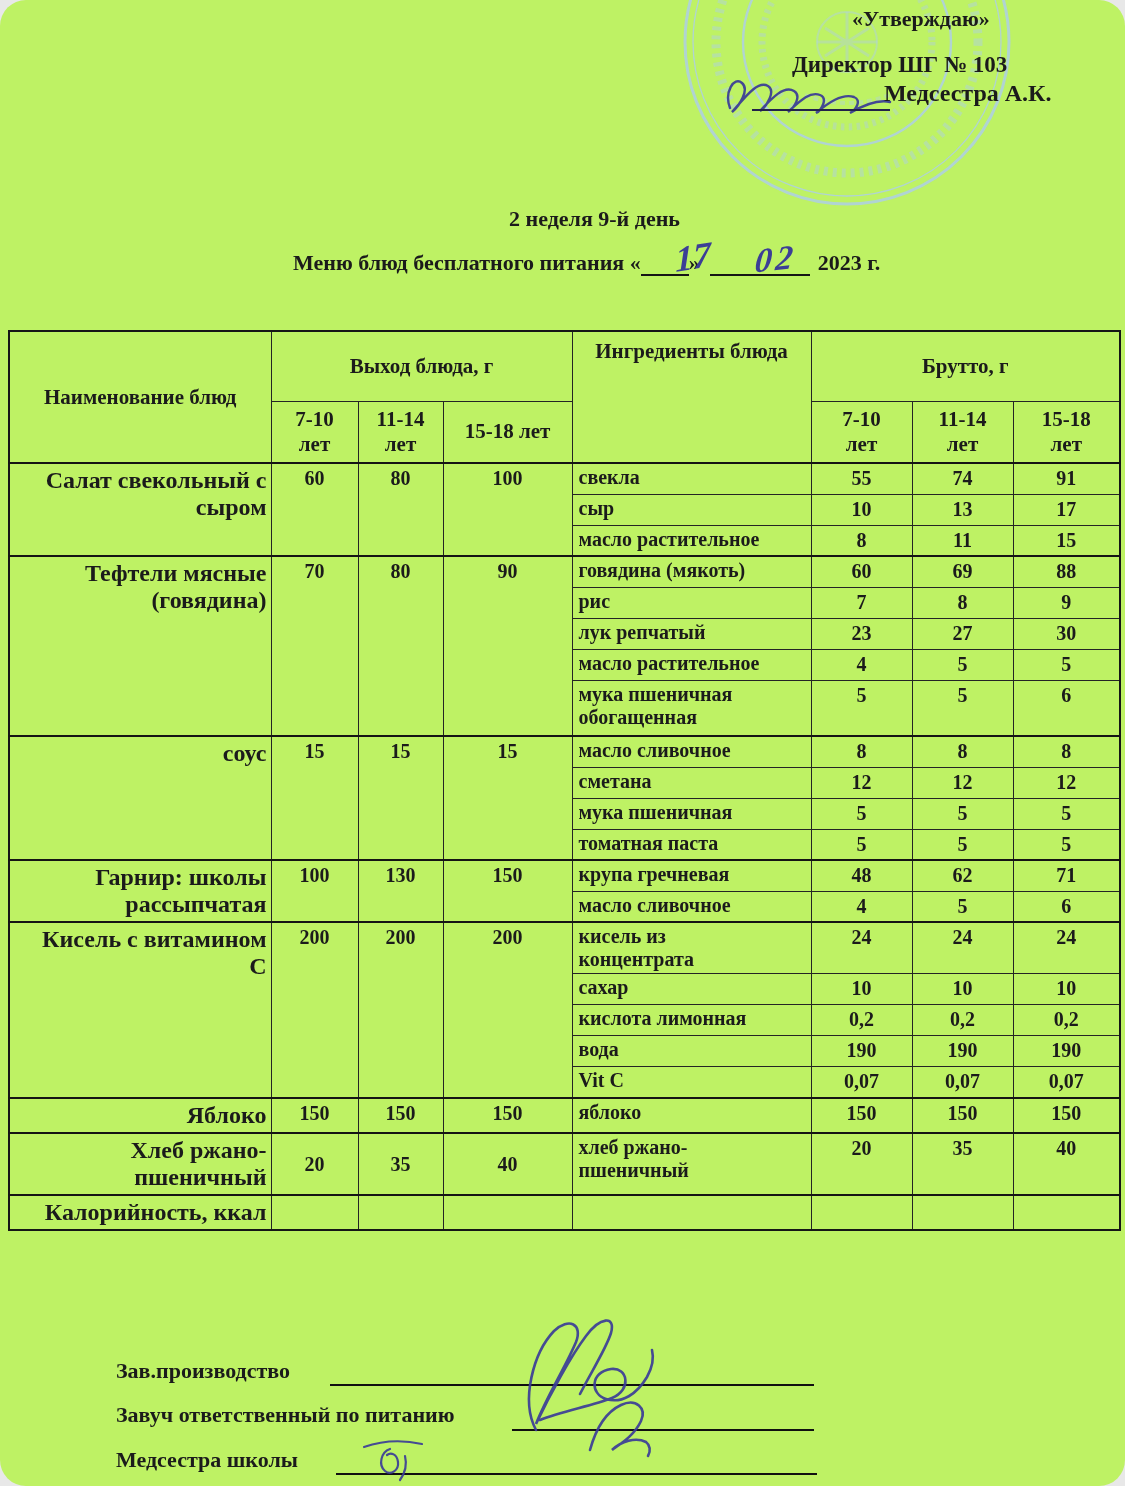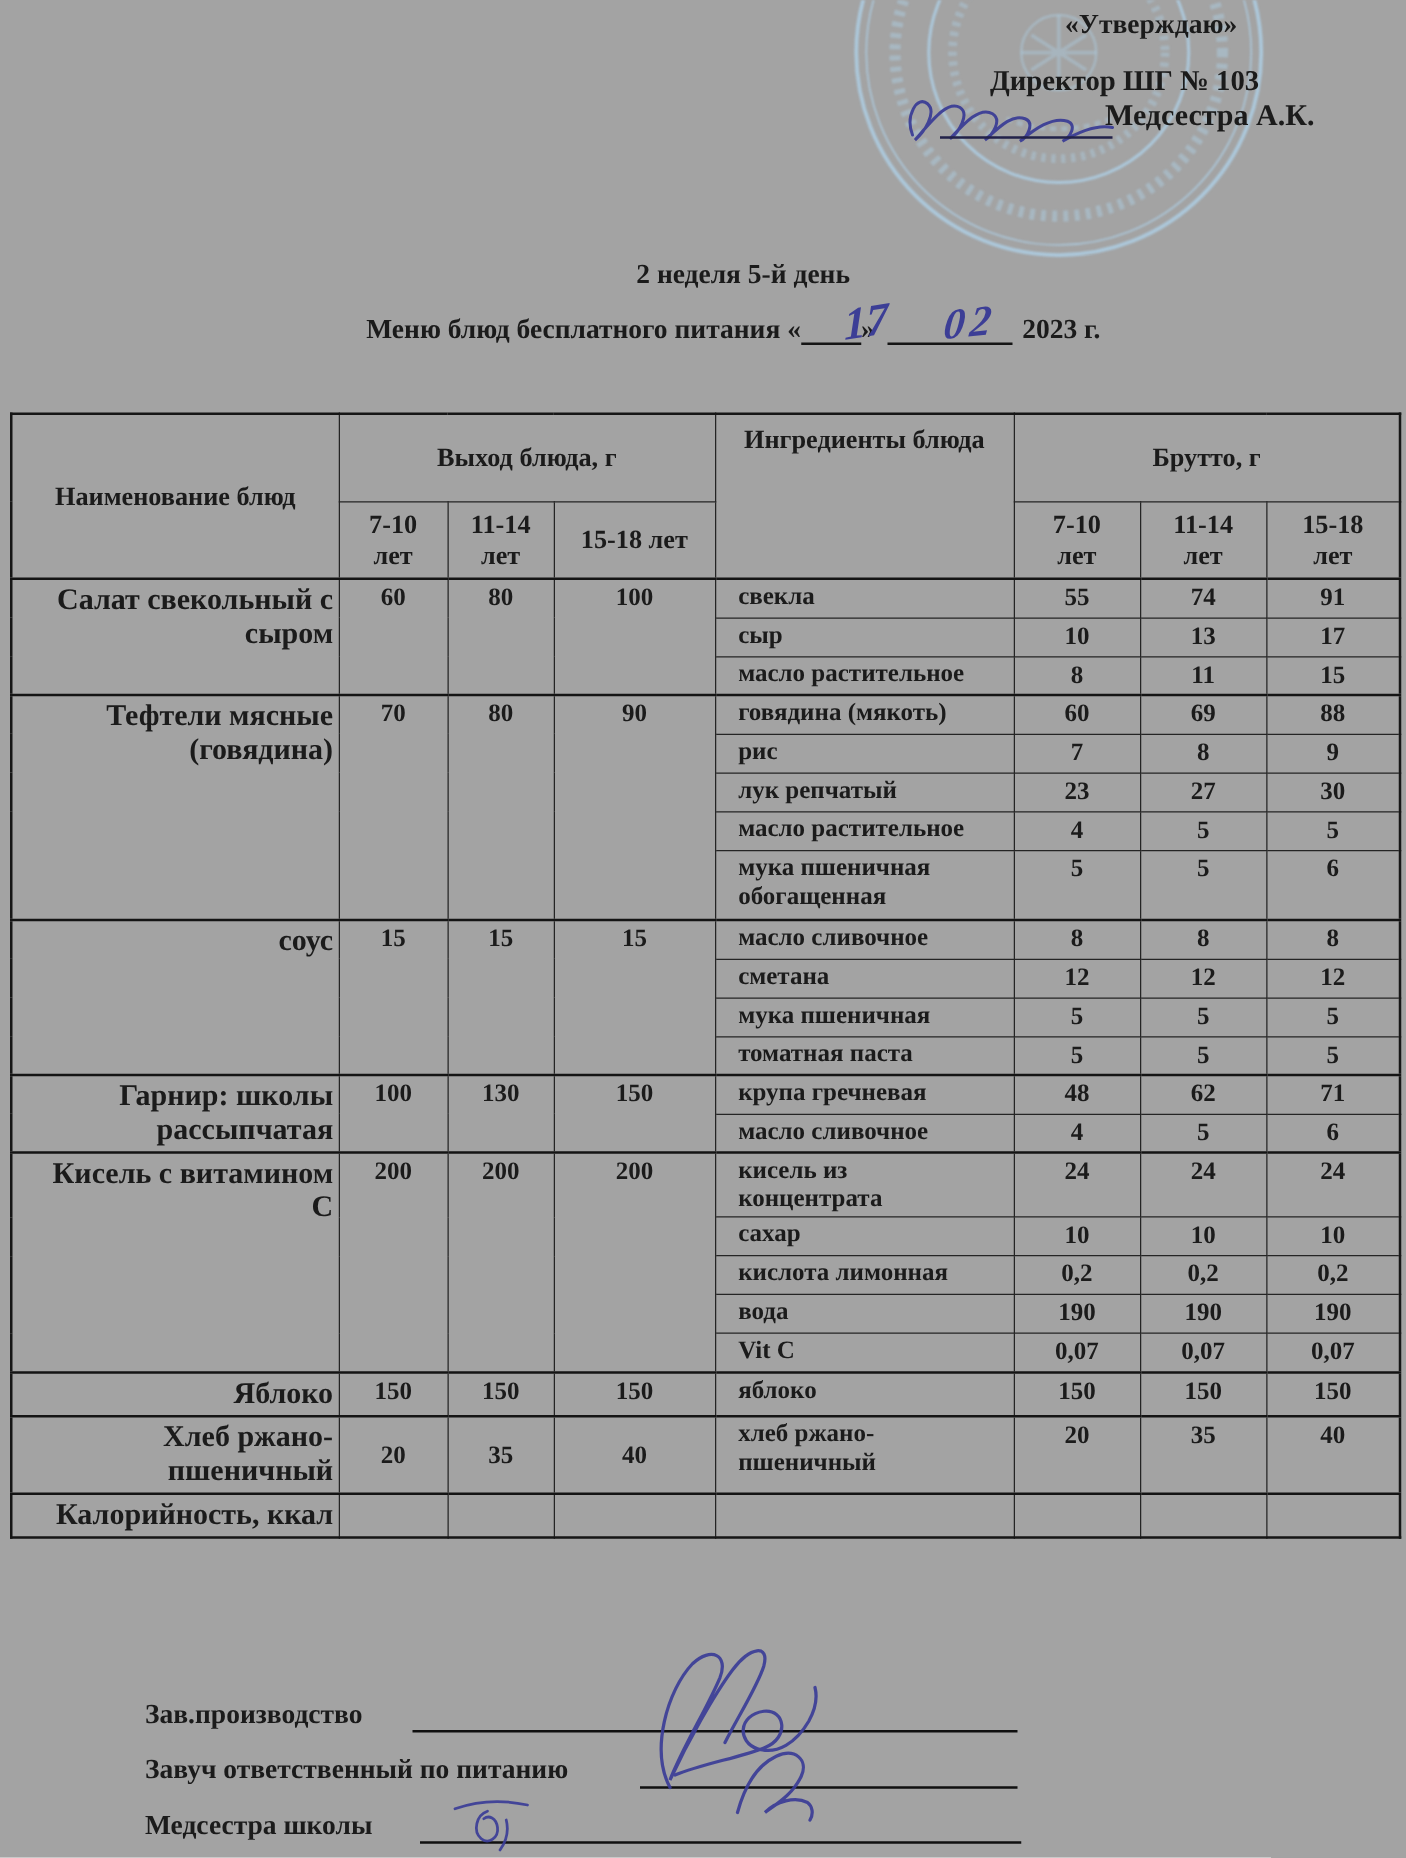--- a/index.html
+++ b/index.html
@@ -1,20 +1,20 @@
 <!DOCTYPE html>
 <html lang="ru"><head>
 <meta charset="utf-8">
 <style>
   html,body { margin:0; padding:0; background:#e8e8e8; }
   .page {
     position:relative; width:1125px; height:1486px; margin:0 auto;
-    background:#a3a3a3; overflow:hidden;
+    background:#bef264; overflow:hidden;
     font-family:"Liberation Serif","DejaVu Serif",serif;
-    font-weight:bold; color:#1b1b1b;
+    font-weight:bold; color:#1b1b1b;border-radius:26px;
   }
   
   .stamp { position:absolute; left:655px; top:0; width:390px; height:220px; filter:blur(0.7px); }
   .approve   { position:absolute; left:852px; top:6px;  font-size:22px; }
   .director  { position:absolute; left:792px; top:52px; font-size:23px; }
   .director-name { position:absolute; left:884px; top:80px; font-size:24px; }
   .sig-director { position:absolute; left:722px; top:68px; width:175px; height:52px; }
   .sig-underline { position:absolute; left:752px; top:83px; width:138px; height:26px;
                    border-bottom:2.5px solid #22224a; }
   .week-title { position:absolute; left:64px; right:0; top:206px; text-align:center; font-size:22px; }
@@ -33,21 +33,21 @@
   .menu th { text-align:center; vertical-align:middle; font-size:21px; white-space:pre-line; font-weight:bold; }
   .menu th.ing-h { vertical-align:top; padding-top:7px; }
   .menu tr.hr1 { height:70px; } .menu tr.hr2 { height:62px; }
   .menu tbody tr { height:31px; }
   .menu tr.t56 { height:56px; } .menu tr.t48 { height:48px;margin-left:24px; }
   .menu tr.t58 { height:44px; } .menu tr.h30 { height:30px; }
   .menu tr.gs td { border-top-width:2.6px; border-top-color:#141414; }
   td.dish { text-align:right; vertical-align:top; font-size:24px; white-space:pre-line; padding:3px 4px 3px 9px; }
   td.out  { text-align:center; vertical-align:top; font-size:20px; padding-top:3px; }
   td.out.vm { vertical-align:middle; }
-  td.ing  { text-align:left; vertical-align:top; font-size:20px; white-space:pre-line; padding-left:18px; }
+  td.ing  { text-align:left; vertical-align:top; font-size:20px; white-space:pre-line; padding-left:6px; }
   td.val  { text-align:center; vertical-align:top; font-size:20px; padding-top:3px; }
   
   .f-label { position:absolute; font-size:22px; }
   .f1 { left:116px; top:1358px; } .f2 { left:116px; top:1402px; } .f3 { left:116px; top:1447px; }
   .f-line { position:absolute; border-bottom:2.6px solid #101010; height:0; }
   .fl1 { left:330px; top:1384px; width:484px; }
   .fl2 { left:512px; top:1429px; width:302px; }
   .fl3 { left:336px; top:1473px; width:481px; }
   .sig-footer { position:absolute; left:440px; top:1298px; width:280px; height:178px; }
   .sig-nurse  { position:absolute; left:358px; top:1434px; width:72px; height:50px; }
@@ -71,21 +71,21 @@
   </svg>
 
   <div class="approve">«Утверждаю»</div>
   <div class="director">Директор ШГ № 103</div>
   <svg class="sig-director" viewBox="0 0 175 52" aria-hidden="true">
     <path d="M8,40 C2,24 12,8 20,15 C28,22 17,38 10,44 C24,28 36,12 46,18 C54,23 45,38 38,43 C50,30 62,17 72,23 C80,28 72,40 66,44 C78,33 88,23 98,27 C106,30 100,42 94,45 C106,35 120,25 132,29 C140,32 134,42 128,45 C140,38 155,31 168,34" stroke="#3c3e96" stroke-width="2.4" fill="none" stroke-linecap="round" opacity="0.95"></path>
   </svg>
   <div class="sig-underline"></div>
   <div class="director-name">Медсестра А.К.</div>
 
-  <div class="week-title">2 неделя 5-й день</div>
+  <div class="week-title">2 неделя 9-й день</div>
   <div class="menu-line" style="position:absolute;">
     <span>Меню блюд бесплатного питания «</span><span class="blank blank-day"></span><span>»</span><span class="blank blank-month"></span><span>2023 г.</span>
     <span class="hand hand-day">17</span>
     <span class="hand hand-month">02</span>
   </div>
 
   <table class="menu">
     <colgroup>
       <col style="width:262px">
         <col style="width:87px">

